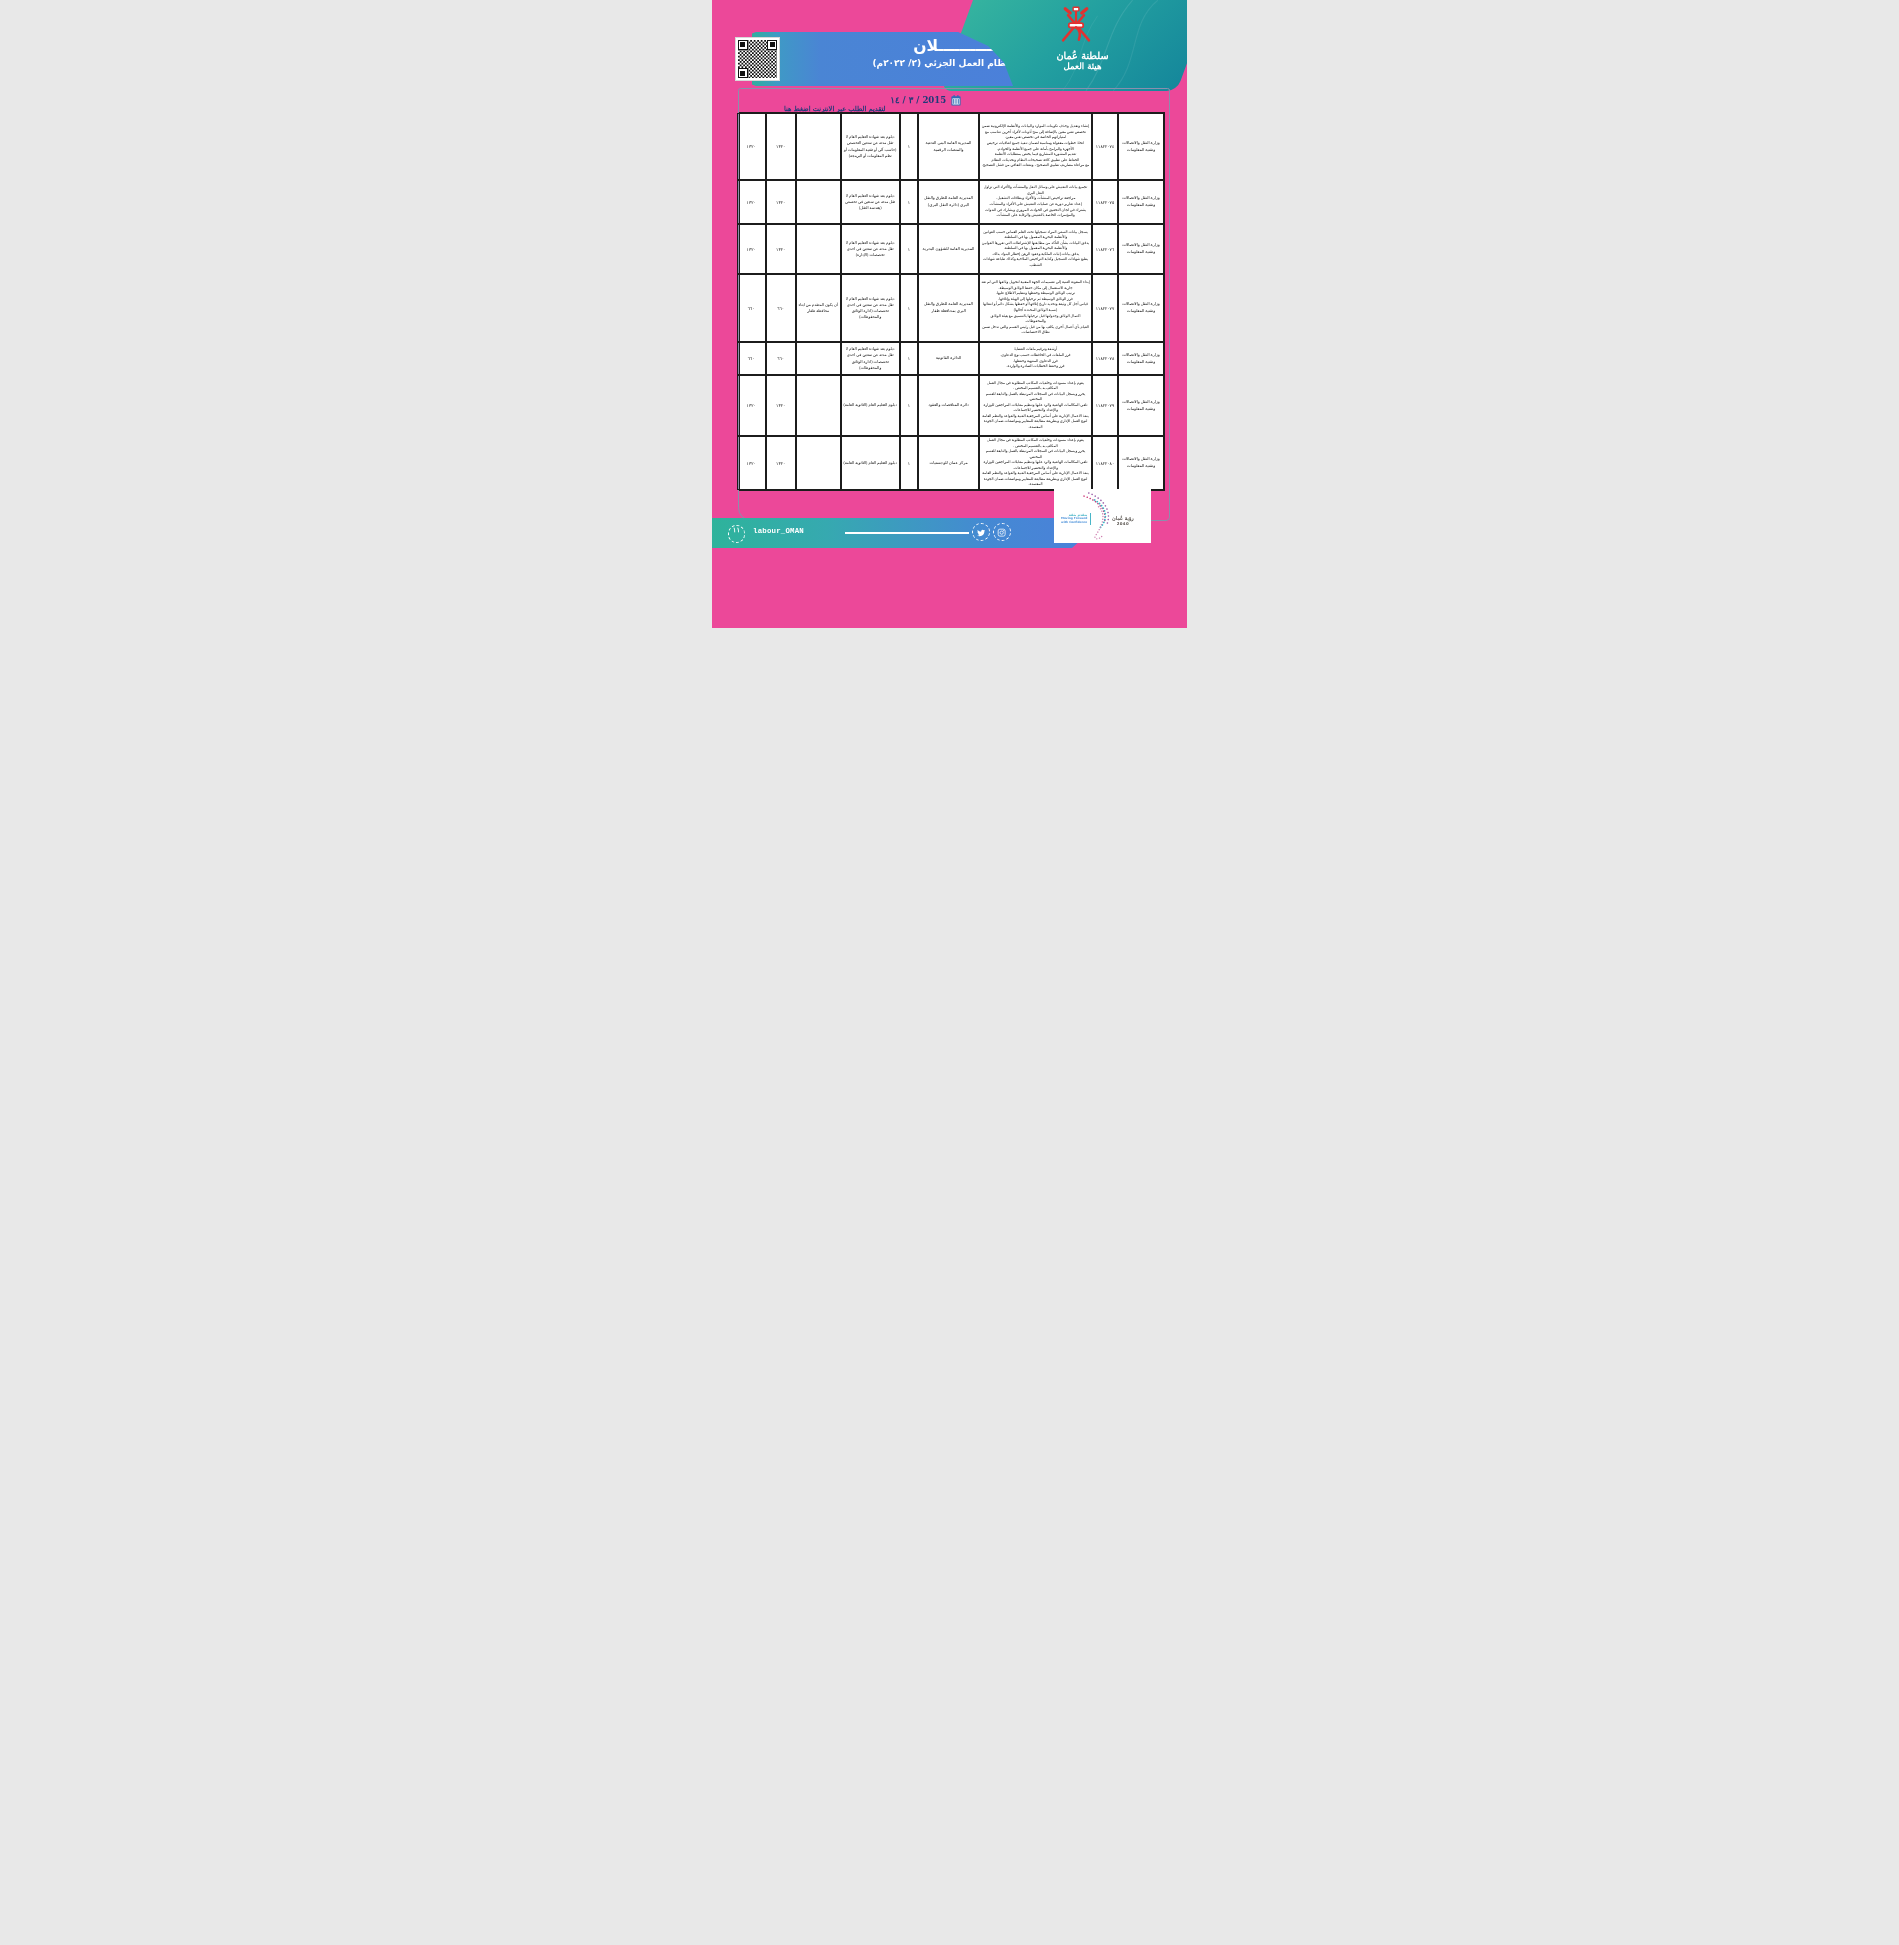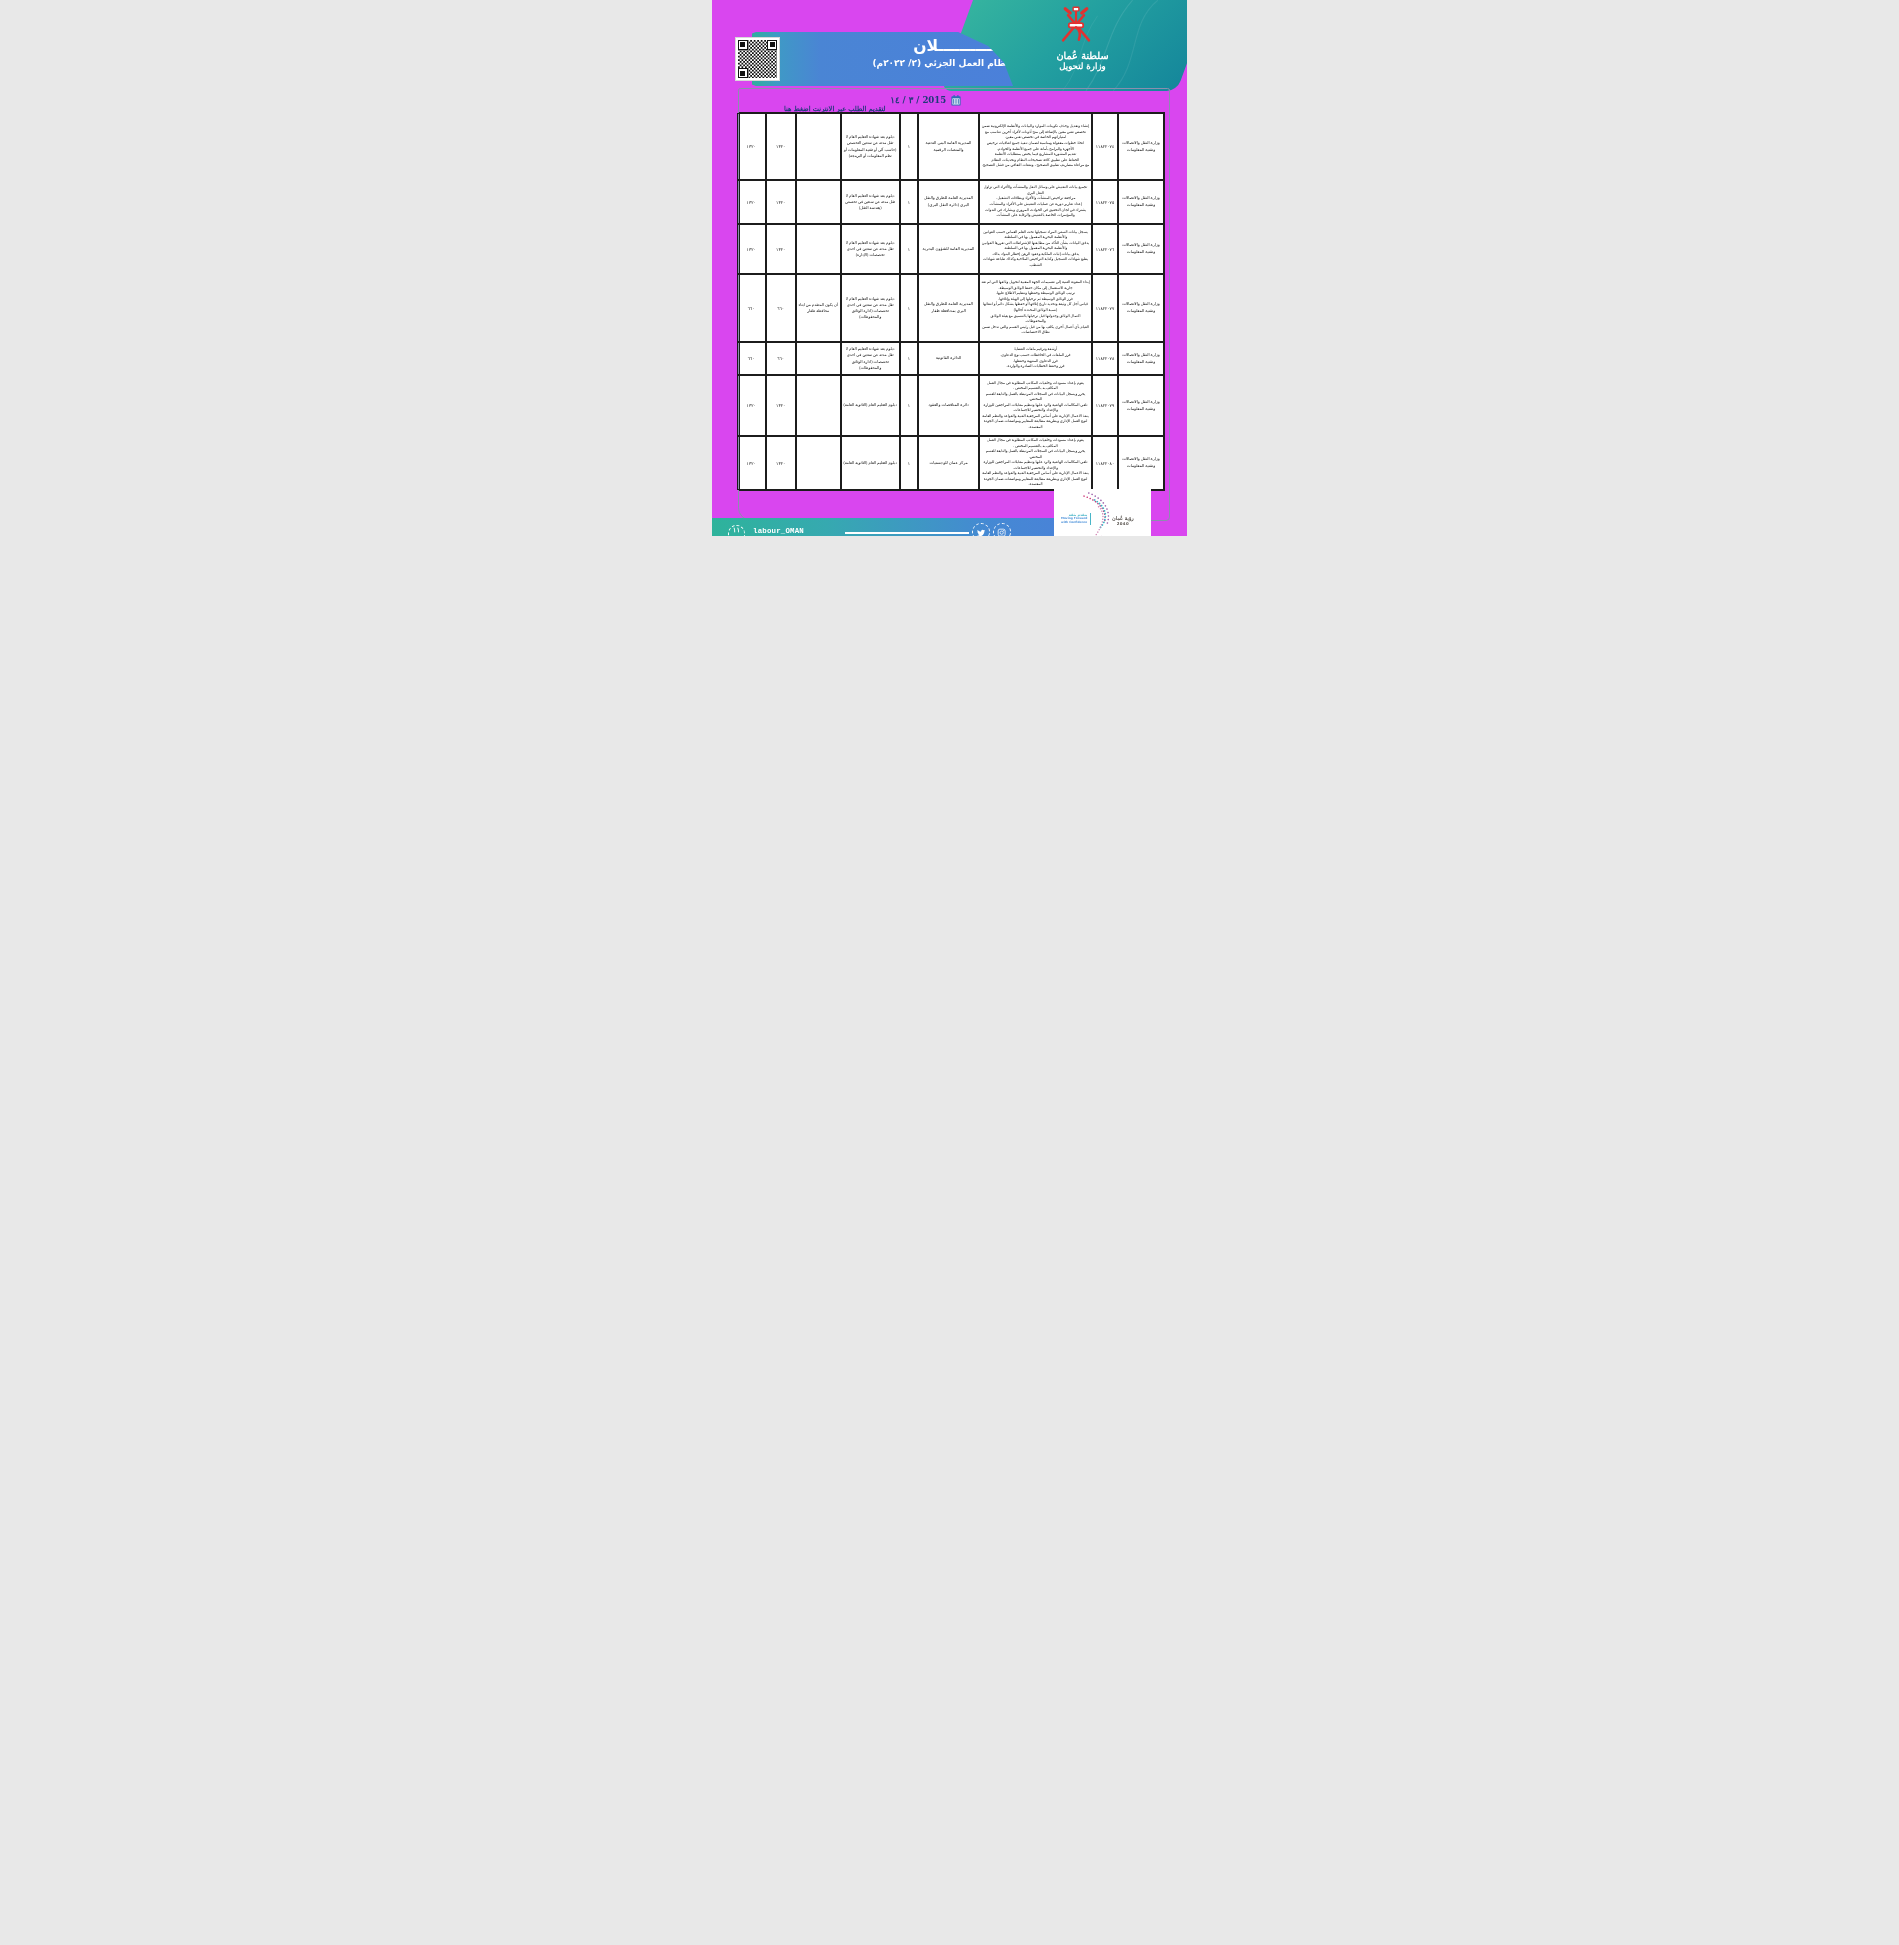--- a/index.html
+++ b/index.html
@@ -1,18 +1,18 @@
 <!DOCTYPE html>
 <html lang="ar" dir="rtl" style="font-size:6.2px"><head>
 <meta charset="utf-8">
 <style>
   html,body{margin:0;padding:0;background:#e8e8e8;}
   .page{
-    position:relative; width:475px; height:536px; margin:0 auto;
-    background:#d946ef; overflow:hidden;
+    position:relative; width:475px; height:628px; margin:0 auto;
+    background:#ec4899; overflow:hidden;
     font-family:"DejaVu Sans", sans-serif;
     direction:rtl;
   }
   
   .teal-shape{
     position:absolute; top:0; right:-23px; width:237px; height:91px;
     background:linear-gradient(125deg,#35b39f 0%,#23a0a0 45%,#15879b 100%);
     transform:skewX(-20deg); transform-origin:top right;
     border-radius:0 0 10px 11.7px;
   }
@@ -129,21 +129,21 @@
       <path d="M66,20 l14,-12" stroke-width="9"></path>
       <path d="M34,20 l-14,-12" stroke-width="9"></path>
       <rect x="30" y="48" width="40" height="12" rx="5" stroke-width="5" fill="#fff"></rect>
       <path d="M50,10 v38" stroke-width="6"></path>
       <path d="M50,60 q16,10 8,34" stroke-width="7"></path>
       <rect x="42" y="4" width="16" height="10" rx="2" stroke-width="4" fill="#fff"></rect>
     </g>
   </svg>
   <div class="logo-callig">
     <div class="l1">سلطنة عُمان</div>
-    <div class="l2">وزارة لتحويل</div>
+    <div class="l2">هيئة العمل</div>
   </div>
 
   <div class="banner">
     <div class="t1">إعـــــــــــلان</div>
     <div class="t2">بنظام العمل الجزئي (٢/ ٢٠٢٢م)</div>
   </div>
 
   <div class="qr">
     <div class="qr-inner">
       <div class="qr-f tl"></div>

